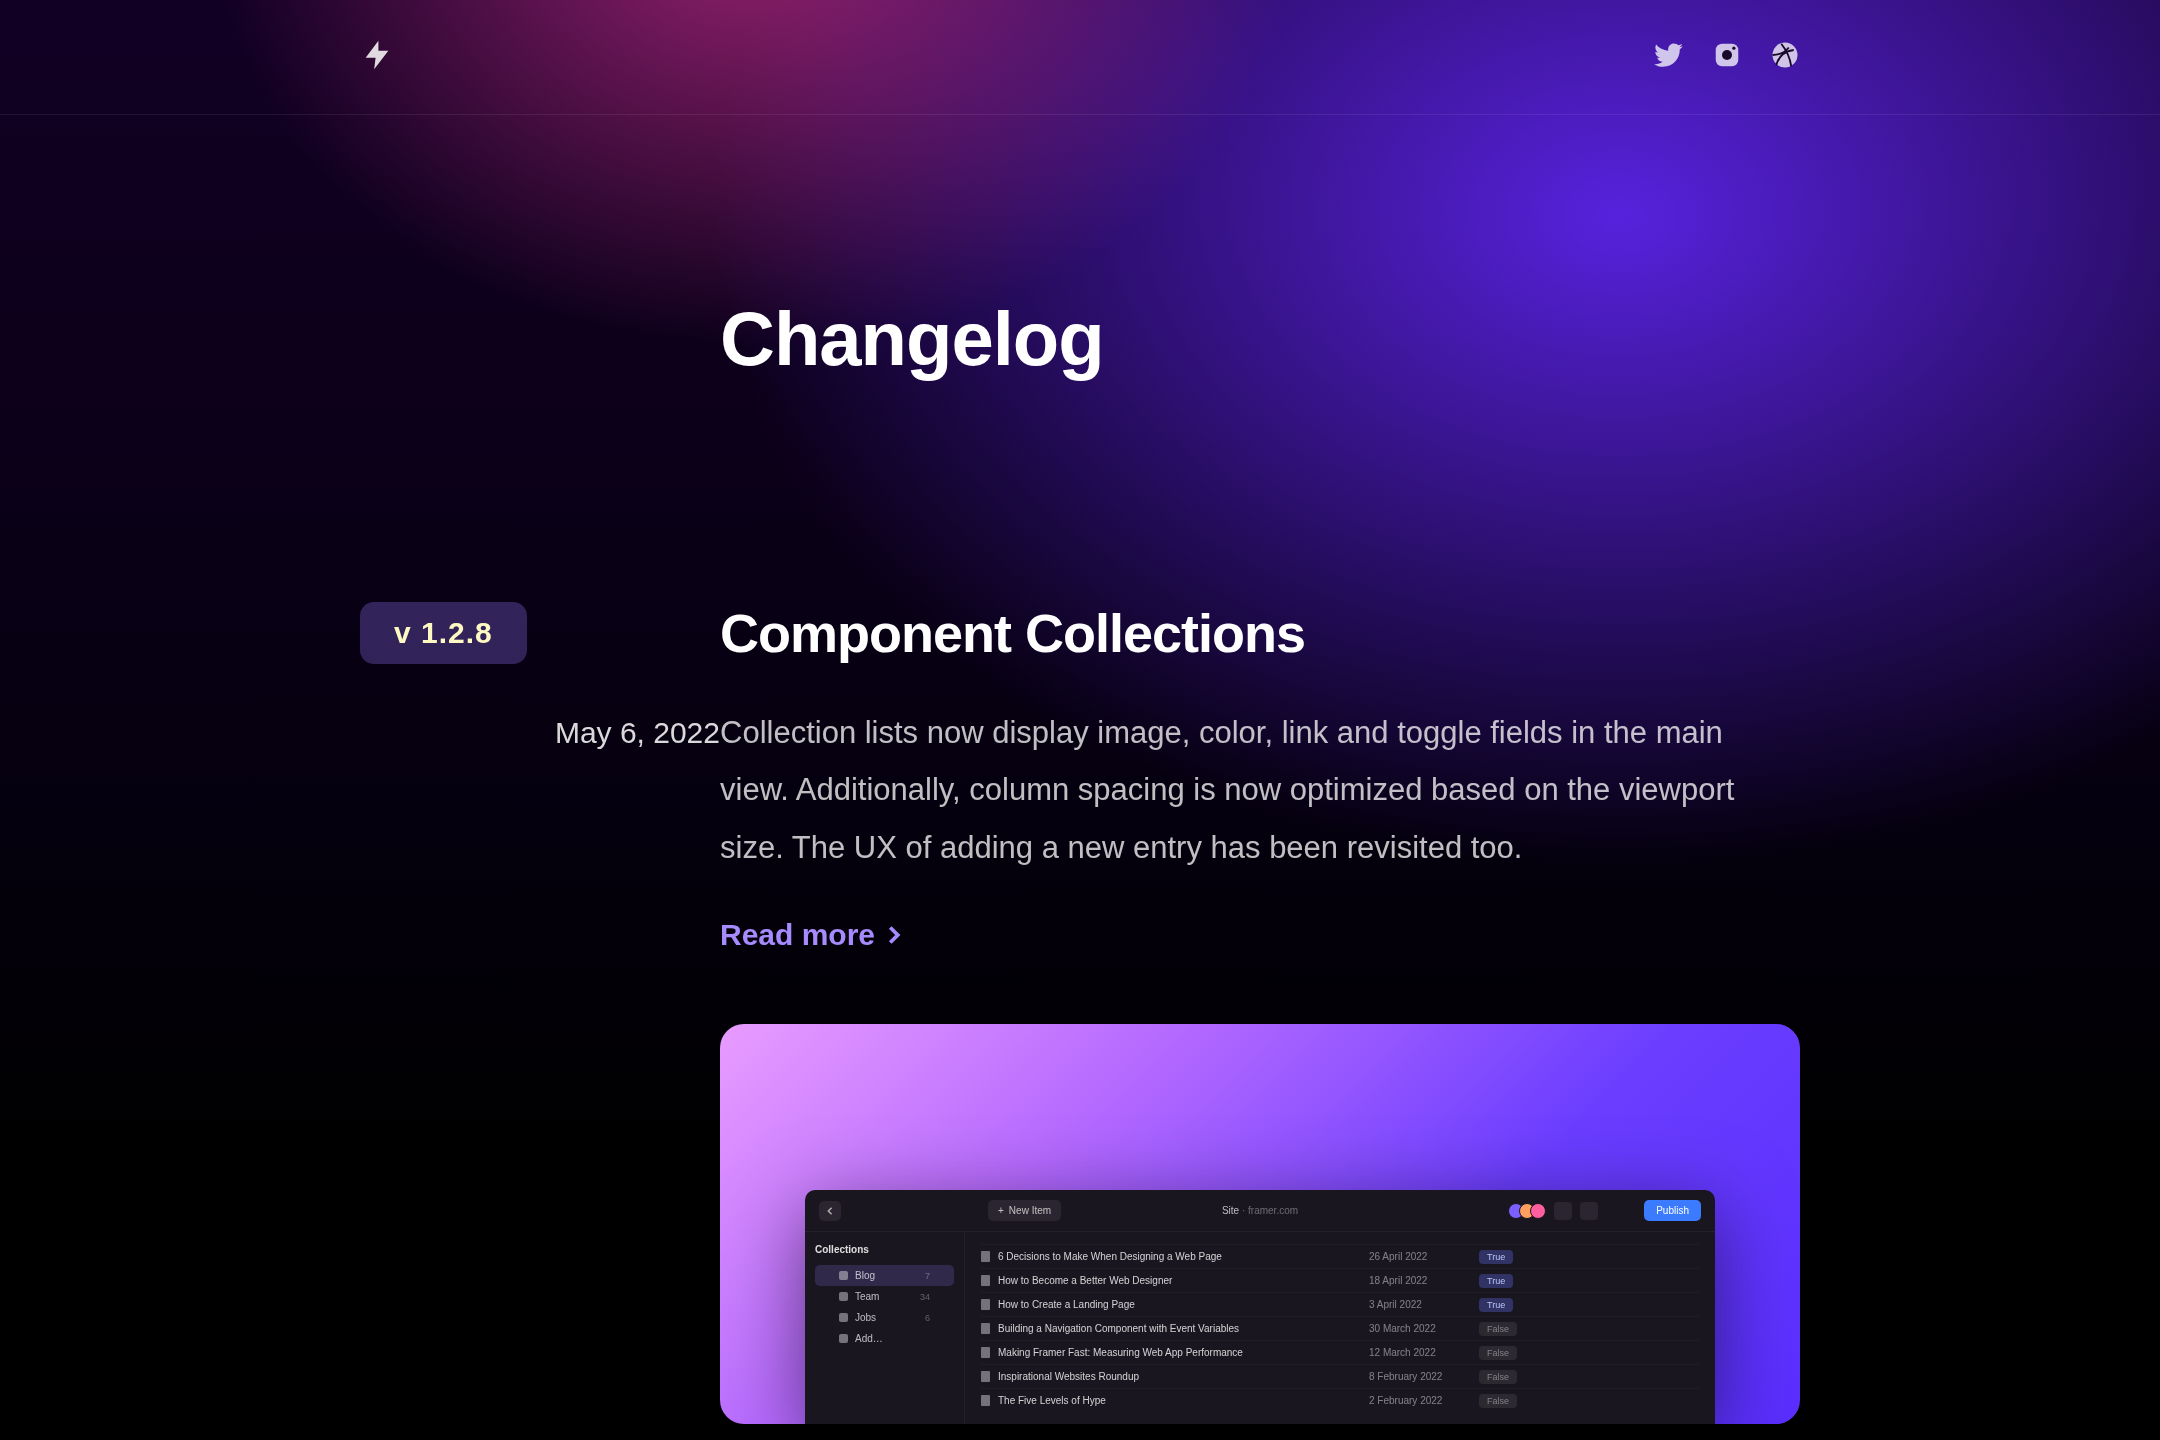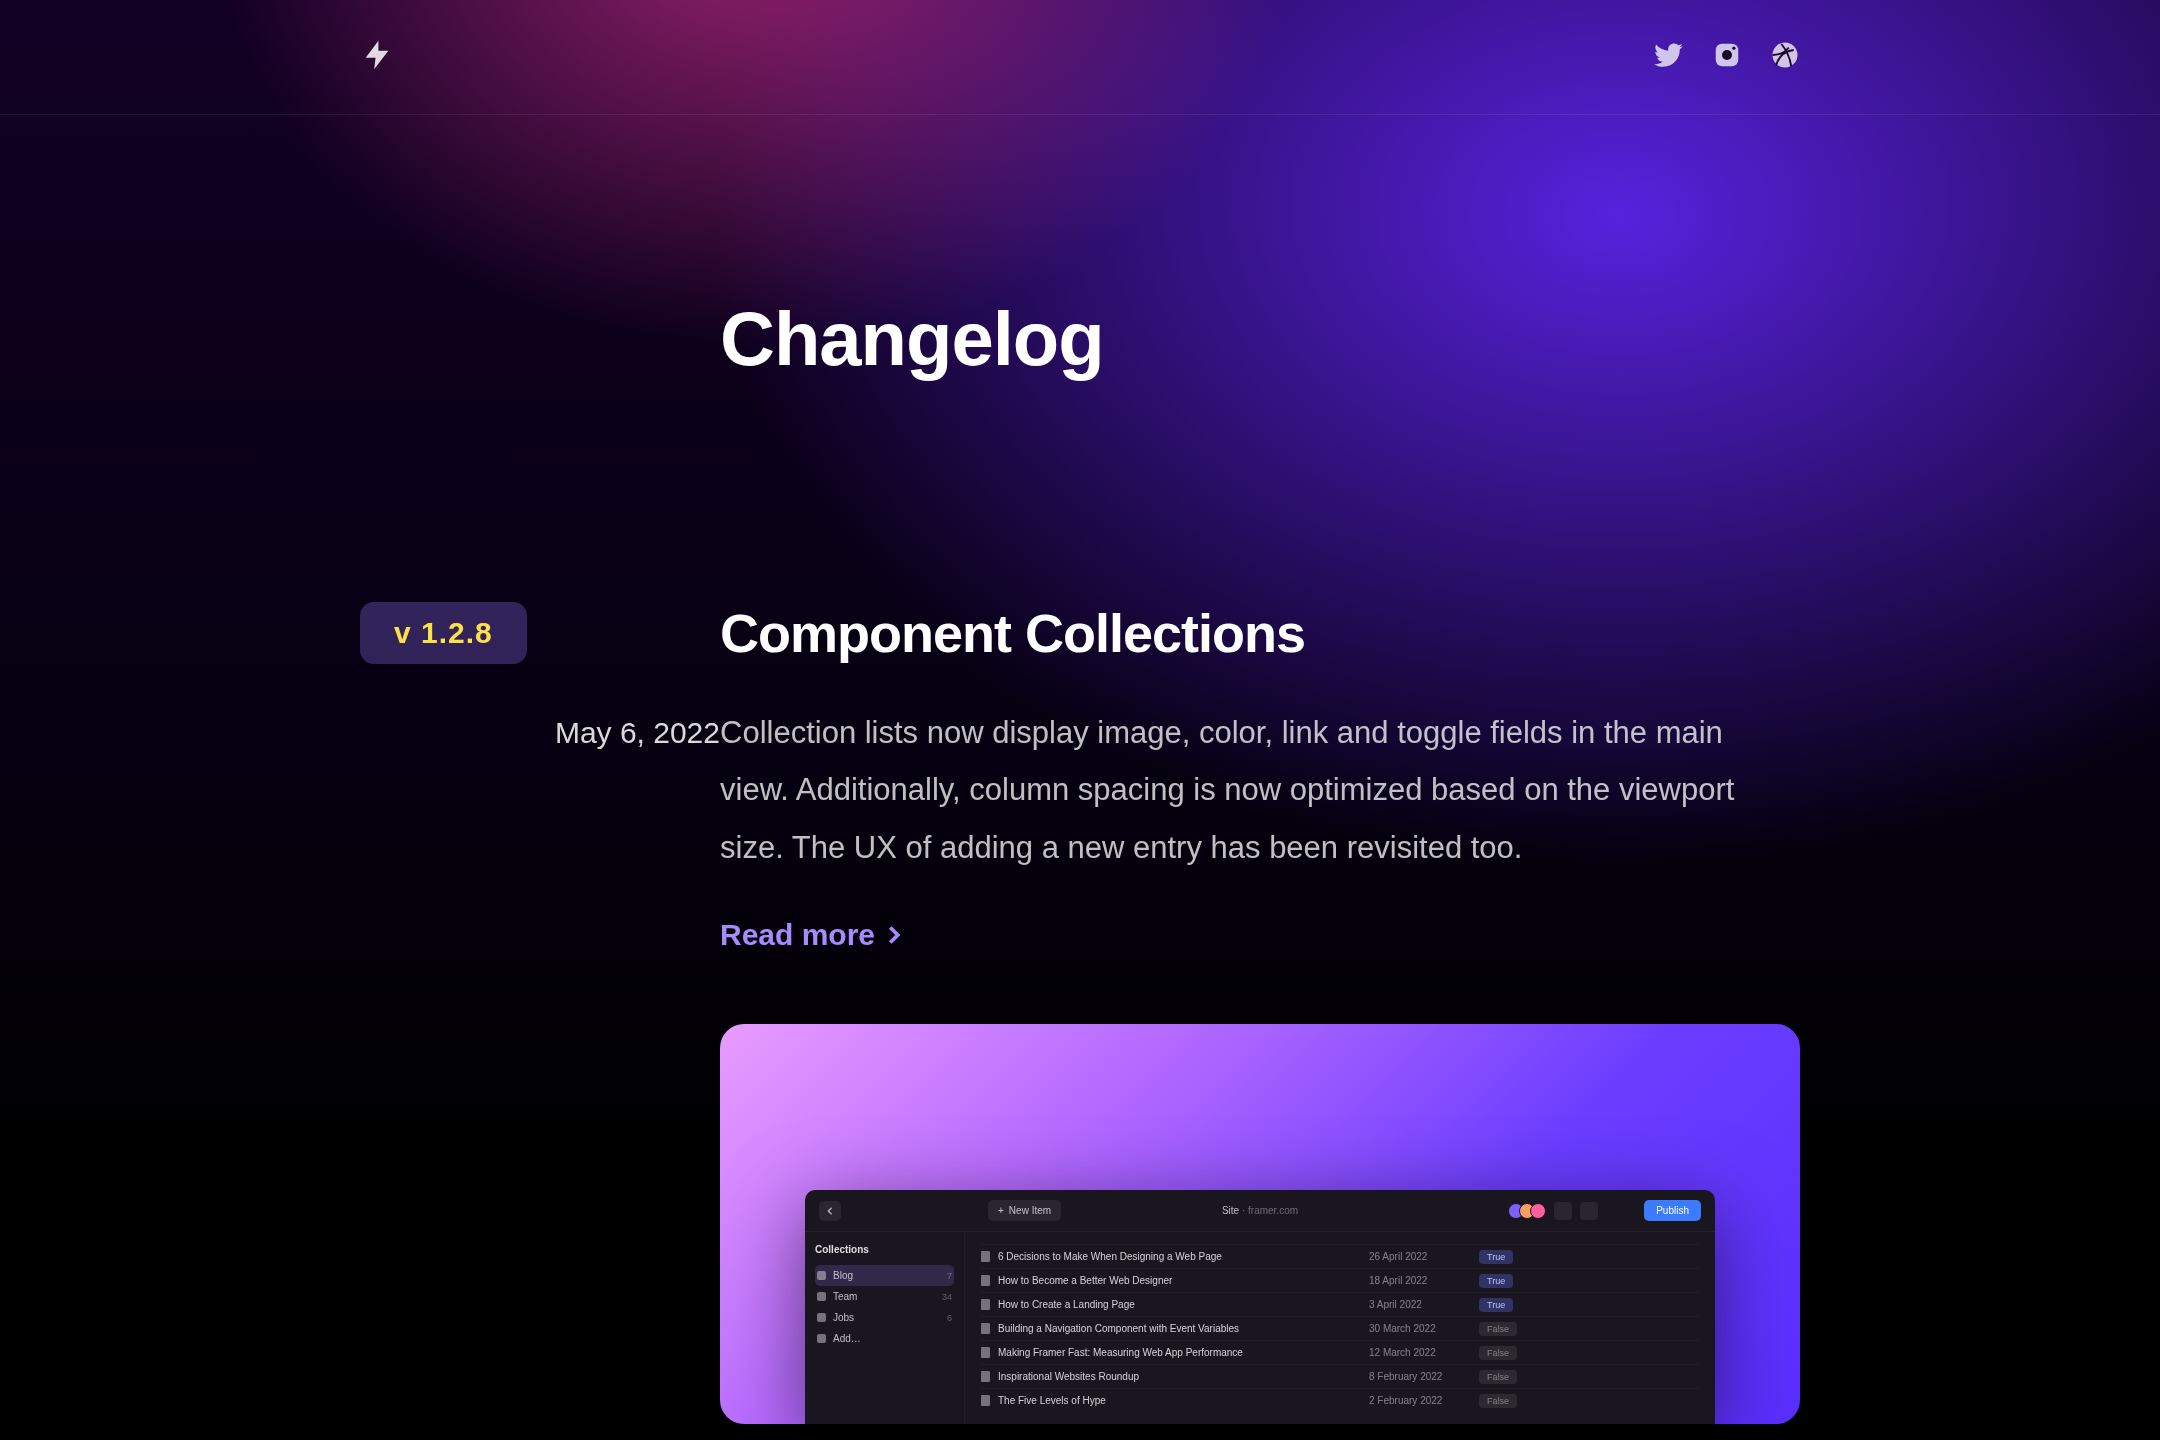--- a/index.html
+++ b/index.html
@@ -37,21 +37,21 @@
   font-weight: 800;
   letter-spacing: -1px;
   margin: 180px 0 0 360px;
   font-family: 'Arial Black', 'Helvetica Neue', sans-serif;
 }
 .entry { display: flex; gap: 0; margin-top: 220px; }
 .entry-meta { width: 360px; flex-shrink: 0; }
 .version-badge {
   display: inline-block;
   background: rgba(130,100,220,0.35);
-  color: #fde047;
+  color: #fef9c3;
   font-size: 30px;
   font-weight: 600;
   padding: 14px 34px;
   border-radius: 14px;
   letter-spacing: 1px;
 }
 .entry-date {
   margin-top: 52px;
   font-size: 30px;
   color: rgba(255,255,255,0.85);
@@ -126,21 +126,21 @@
 .mini-avatars { display: flex; }
 .mini-avatars span { width: 16px; height: 16px; border-radius: 50%; margin-left: -5px; border: 1px solid #1a1620; }
 .mini-avatars span:nth-child(1){ background:#7b5fff; }
 .mini-avatars span:nth-child(2){ background:#ff9f5f; }
 .mini-avatars span:nth-child(3){ background:#ff5f9f; }
 .mini-iconbtn { width: 18px; height: 18px; background: #2a2530; border-radius: 4px; }
 .mini-publish { background: #3a7bff; color: #fff; font-size: 10px; padding: 5px 12px; border-radius: 5px; margin-left: 38px; }
 .mini-body { display: flex; position: relative; }
 .mini-sidebar { width: 160px; padding: 12px 10px; border-right: 1px solid rgba(255,255,255,0.04); }
 .mini-sidehead { font-size: 10px; font-weight: 600; margin-bottom: 10px; color: rgba(255,255,255,0.85); }
-.mini-side-item { display: flex; align-items: center; gap: 7px; padding: 5px 2px; border-radius: 5px; font-size: 10px; justify-content: space-between; }
+.mini-side-item { display: flex; align-items: center; gap: 7px; padding: 5px 24px; border-radius: 5px; font-size: 10px; justify-content: space-between; }
 .mini-side-item.active { background: rgba(120,100,200,0.25); }
 .mini-side-left { display: flex; align-items: center; gap: 7px; }
 .mini-side-ico { width: 9px; height: 9px; background: rgba(255,255,255,0.4); border-radius: 2px; }
 .mini-side-count { font-size: 9px; color: rgba(255,255,255,0.3); }
 .mini-table { flex: 1; padding: 12px 16px; }
 .mini-thead { display: grid; grid-template-columns: 1fr 110px 80px 80px 60px; font-size: 10px; color: rgba(255,255,255,0.4); padding: 0 0 10px; }
 .mini-row { display: grid; grid-template-columns: 1fr 110px 80px 80px 60px; align-items: center; padding: 6px 0; font-size: 10px; border-top: 1px solid rgba(255,255,255,0.03); }
 .mini-row-title { display: flex; align-items: center; gap: 8px; color: rgba(255,255,255,0.8); }
 .mini-doc-ico { width: 9px; height: 11px; background: rgba(255,255,255,0.4); border-radius: 1px; flex-shrink: 0; }
 .mini-date { color: rgba(255,255,255,0.45); }

